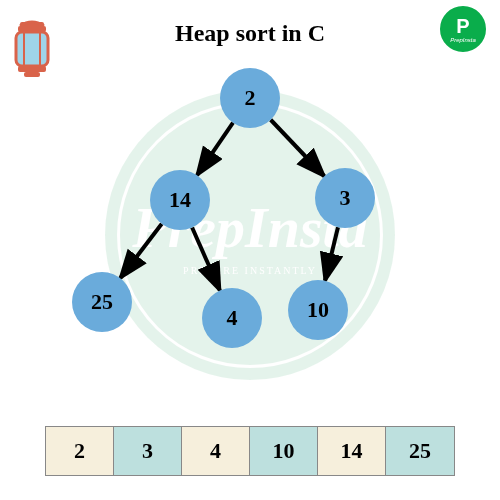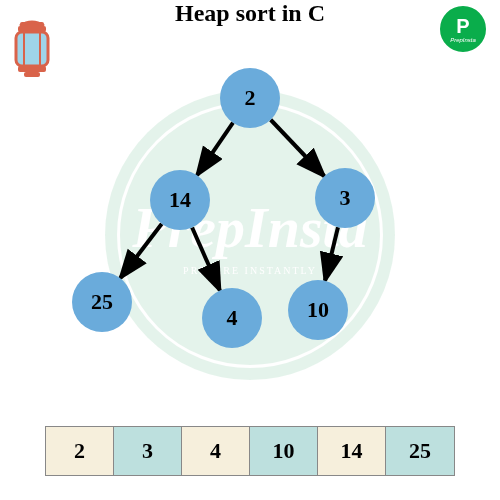--- a/index.html
+++ b/index.html
@@ -1,18 +1,18 @@
 <!DOCTYPE html>
 <html><head>
   <meta charset="utf-8">
   <style>
     * { margin: 0; padding: 0; box-sizing: border-box; }
     body { width: 500px; height: 500px; background: #fff; font-family: Georgia, 'Times New Roman', serif; position: relative; overflow: hidden; }
     
-    .title { text-align: center; font-weight: bold; font-size: 24px; color: #000; }
+    .title { text-align: center; font-weight: bold; font-size: 24px; padding-top: 20px; color: #000; }
     
     .lantern {
       position: absolute; top: 18px; left: 12px; width: 40px; height: 60px;
     }
     .lantern svg { width: 100%; height: 100%; }
     
     .badge {
       position: absolute; top: 6px; right: 14px; width: 46px; height: 46px;
       border-radius: 50%; background: #0aad4b; border: 2px solid #0aad4b;
       display: flex; flex-direction: column; align-items: center; justify-content: center;

